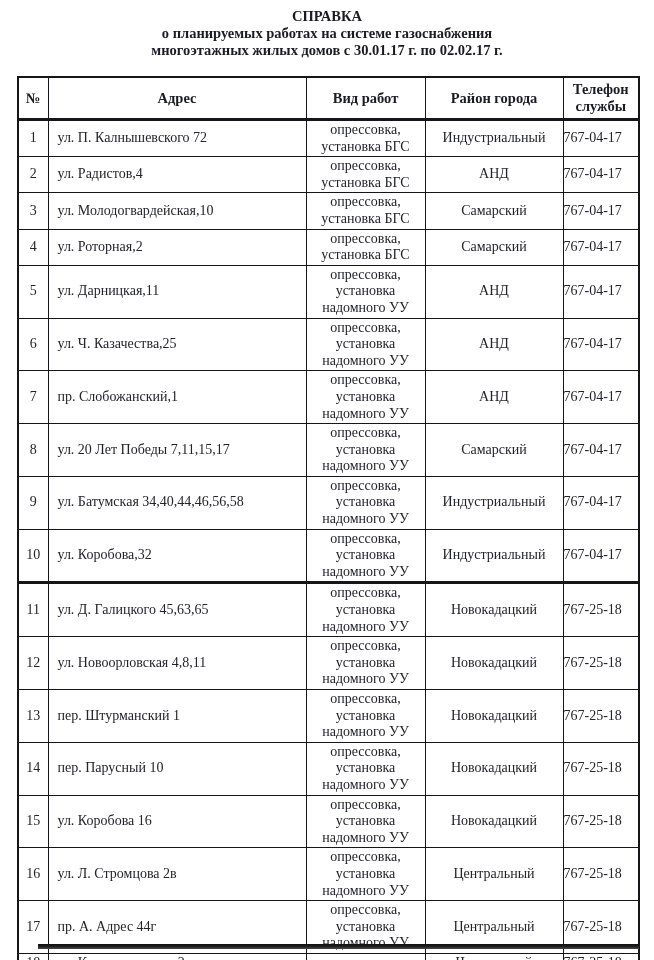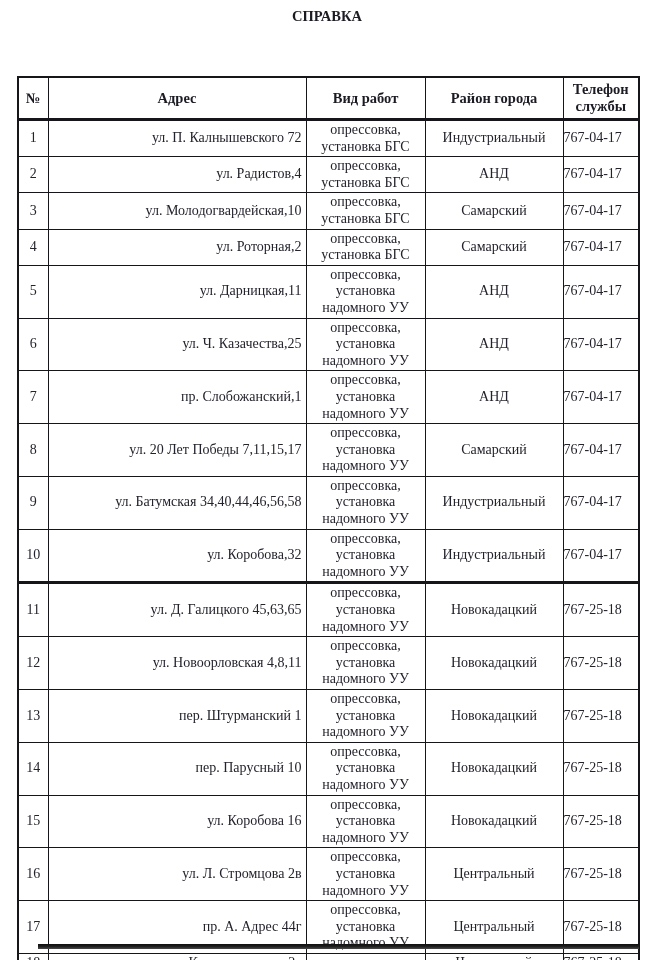--- a/index.html
+++ b/index.html
@@ -55,21 +55,21 @@
     text-align: center;
     border-bottom: 3px solid #15151a;
     color: #1b1b24;
   }
   .col-num   { width: 30px; }
   .col-addr  { width: 258px; }
   .col-work  { width: 119px; }
   .col-dist  { width: 138px; }
   .col-phone { width: 76px; }
   .doc-table td.cell-num    { text-align: center; }
-  .doc-table td.cell-addr   { text-align: right; padding-left: 9px; padding-right: 4px; }
+  .doc-table td.cell-addr   { text-align: left; padding-left: 9px; padding-right: 4px; }
   .doc-table td.cell-work   { text-align: center; white-space: pre-line; padding: 1px 2px; }
   .doc-table td.cell-dist   { text-align: center; }
   .doc-table td.cell-phone  { }
   .doc-table tr.section-start td {
     border-top: 3px solid #15151a;
   }
   .bottom-rule {
     position: absolute;
     left: 38px;
     top: 944px;
@@ -78,20 +78,22 @@
     background: linear-gradient(to bottom, #101010 0%, #1c1c1c 45%, #4a4a4a 100%);
   }
 </style>
 </head>
 <body>
 
 <div class="page">
 
   <div class="title-block">
     <div>СПРАВКА</div>
+    <div>о планируемых работах на системе газоснабжения</div>
+    <div>многоэтажных жилых домов с 30.01.17 г. по 02.02.17 г.</div>
   </div>
 
   <table class="doc-table">
     <colgroup>
       <col class="col-num">
       <col class="col-addr">
       <col class="col-work">
       <col class="col-dist">
       <col class="col-phone">
     </colgroup>

